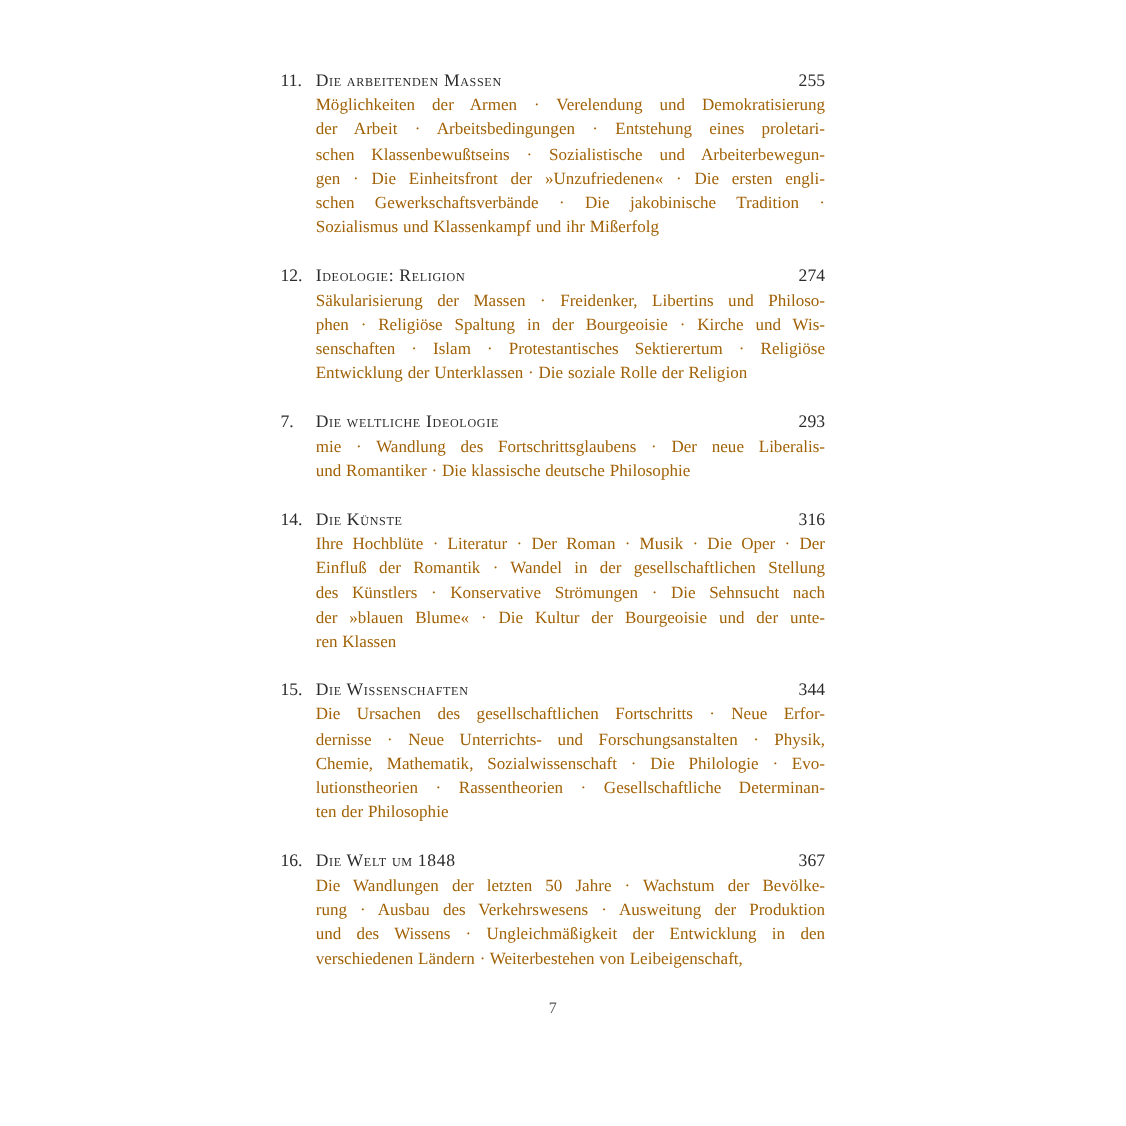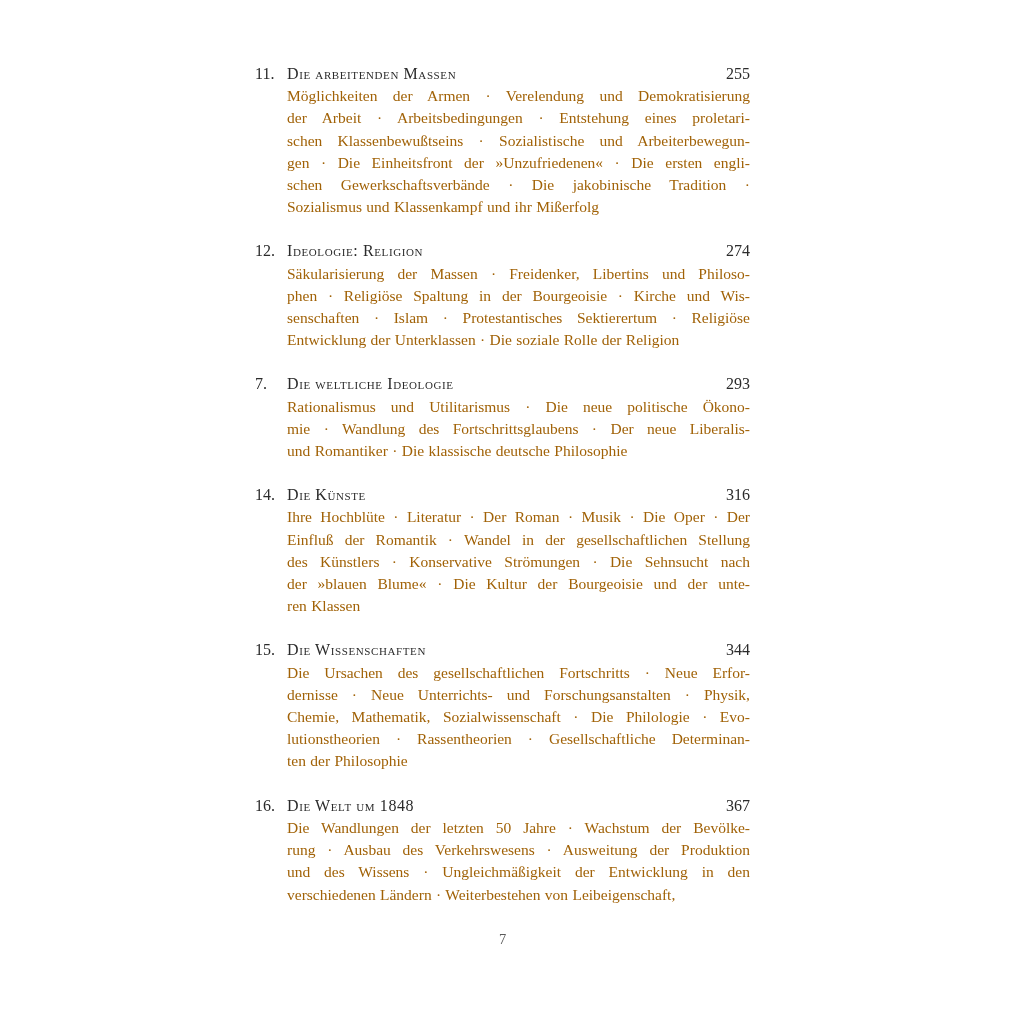--- a/index.html
+++ b/index.html
@@ -108,21 +108,20 @@
           </div>
   </div>
 
   <div class="entry">
     <div class="entry-heading">
       <span class="entry-number">7.</span>
       <span class="entry-title">Die weltliche Ideologie</span>
       <span class="entry-page">293</span>
     </div>
     <div class="entry-desc">
-            <div class="desc-line">Rationalismus und Utilitarismus · Die neue politische Ökono-</div>
             <div class="desc-line">mie · Wandlung des Fortschrittsglaubens · Der neue Liberalis-</div>
             <div class="desc-line last">und Romantiker · Die klassische deutsche Philosophie</div>
           </div>
   </div>
 
   <div class="entry">
     <div class="entry-heading">
       <span class="entry-number">14.</span>
       <span class="entry-title">Die Künste</span>
       <span class="entry-page">316</span>

